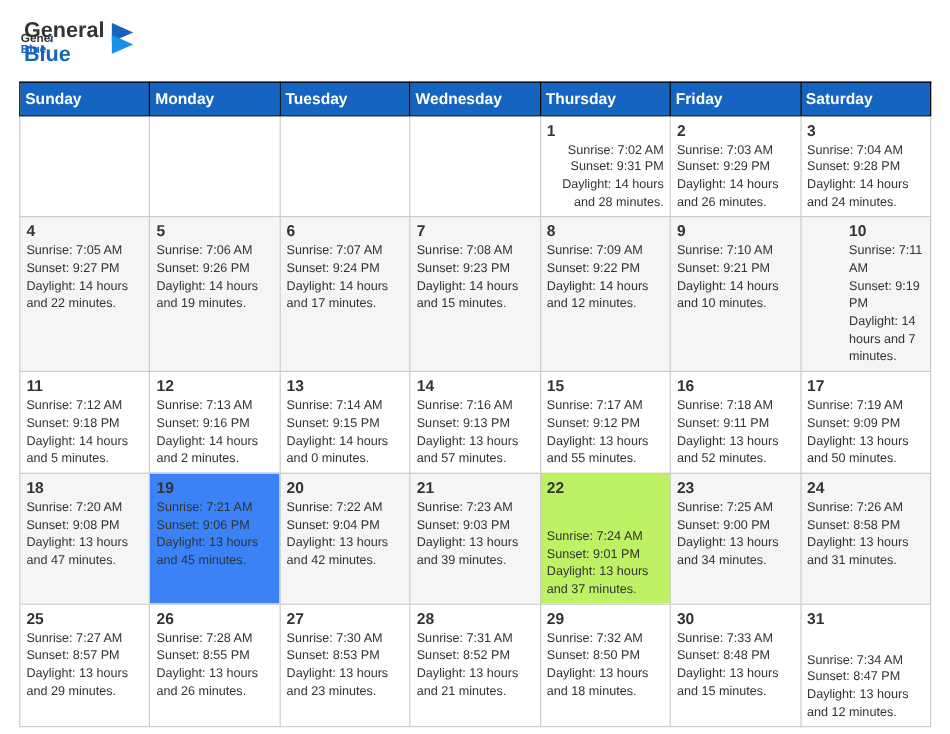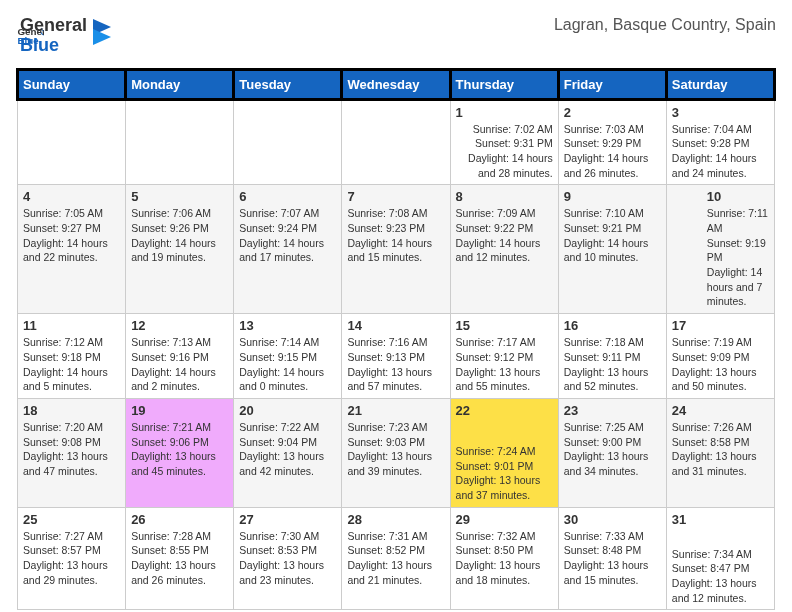--- a/index.html
+++ b/index.html
@@ -43,21 +43,21 @@
       border-collapse: collapse;
       font-size: 11px;
     }
     .calendar th {
       background-color: #1565c0;
       color: #fff;
       padding: 6px 4px;
       text-align: left;
       font-size: 13px;
       font-weight: bold;
-      border: 3px solid #000000;
+      border: 1px solid #000000;
     }
     .calendar td {
       vertical-align: top;
       border: 1px solid #ccc;
       padding: 4px 5px;
       width: 108px;
       min-height: 80px;
       background: #fff;
     }
     .calendar tr:nth-child(even) td {
@@ -98,21 +98,20 @@
     <div style="display:flex;flex-direction:column;line-height:1.1;margin-left:-28px">
       <span style="font-size:18px;font-weight:bold;color:#333;">General</span>
       <span style="font-size:18px;font-weight:bold;color:#1565c0;">Blue</span>
     </div>
     <svg width="18" height="30" viewBox="0 0 18 30" style="margin-left:2px;margin-top:-4px">
       <polygon points="0,0 18,8 0,16" fill="#1565c0"></polygon>
       <polygon points="0,10 18,18 0,26" fill="#1a8fe8"></polygon>
     </svg>
   </div>
   <div class="title-area">
-    <div class="location">Lagran, Basque Country, Spain</div>
   </div>
 </div>
 
 <table class="calendar">
   <thead>
     <tr>
     <th>Sunday</th>
         <th>Monday</th>
         <th>Tuesday</th>
         <th>Wednesday</th>
@@ -234,39 +233,39 @@
 Daylight: 13 hours and 50 minutes.</div>
         </td>
       </tr>
       <tr style="background-color: rgb(245, 245, 245);">
         <td style="background-color: rgb(245, 245, 245);">
           <span class="day-num">18</span>
           <div class="day-detail" style="white-space: pre-line;">Sunrise: 7:20 AM
 Sunset: 9:08 PM
 Daylight: 13 hours and 47 minutes.</div>
         </td>
-        <td style="background-color: #f0abfc;">
+        <td style="background-color: #3b82f6;">
           <span class="day-num">19</span>
           <div class="day-detail" style="white-space: pre-line;">Sunrise: 7:21 AM
 Sunset: 9:06 PM
 Daylight: 13 hours and 45 minutes.</div>
         </td>
         <td style="background-color: rgb(245, 245, 245);">
           <span class="day-num">20</span>
           <div class="day-detail" style="white-space: pre-line;">Sunrise: 7:22 AM
 Sunset: 9:04 PM
 Daylight: 13 hours and 42 minutes.</div>
         </td>
         <td style="background-color: rgb(245, 245, 245);">
           <span class="day-num">21</span>
           <div class="day-detail" style="white-space: pre-line;">Sunrise: 7:23 AM
 Sunset: 9:03 PM
 Daylight: 13 hours and 39 minutes.</div>
         </td>
-        <td style="background-color: #fde047;">
+        <td style="background-color: #bef264;">
           <span class="day-num">22</span>
           <div class="day-detail" style="white-space: pre-line; margin-top: 26px;">Sunrise: 7:24 AM
 Sunset: 9:01 PM
 Daylight: 13 hours and 37 minutes.</div>
         </td>
         <td style="background-color: rgb(245, 245, 245);">
           <span class="day-num">23</span>
           <div class="day-detail" style="white-space: pre-line;">Sunrise: 7:25 AM
 Sunset: 9:00 PM
 Daylight: 13 hours and 34 minutes.</div>

